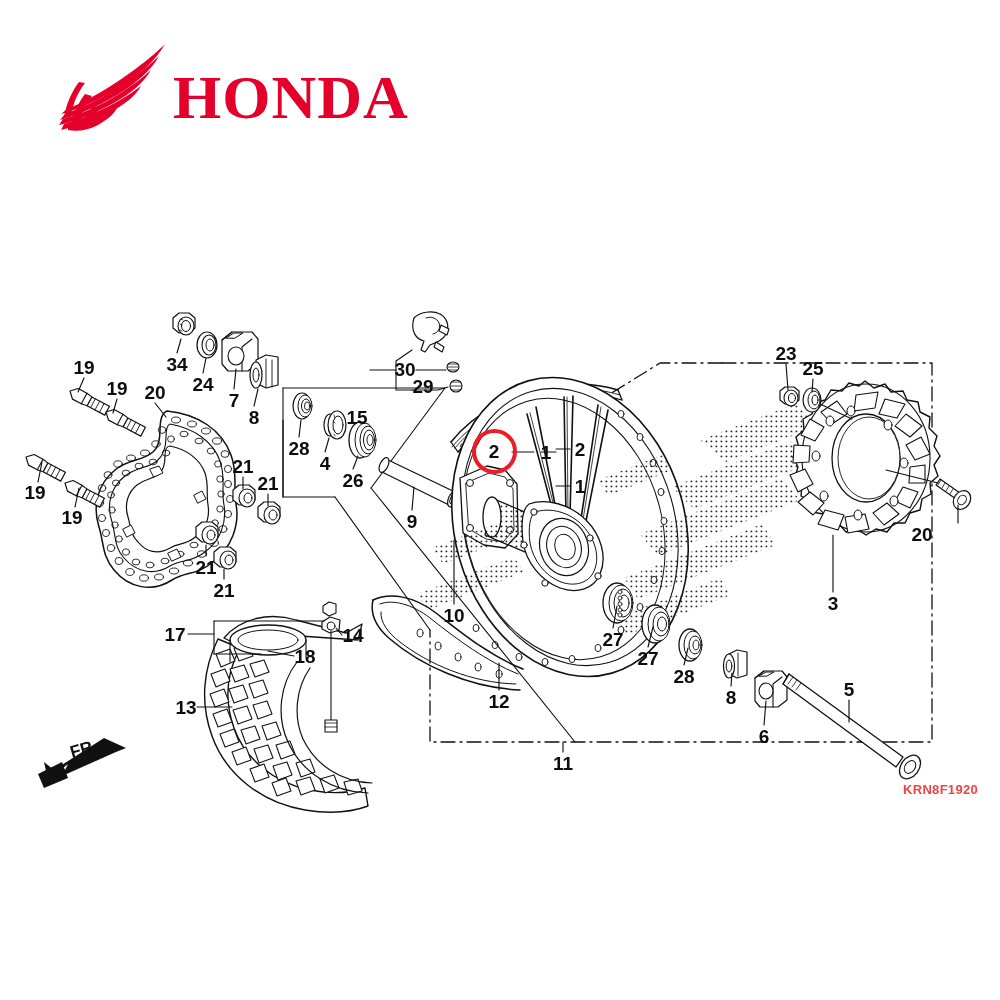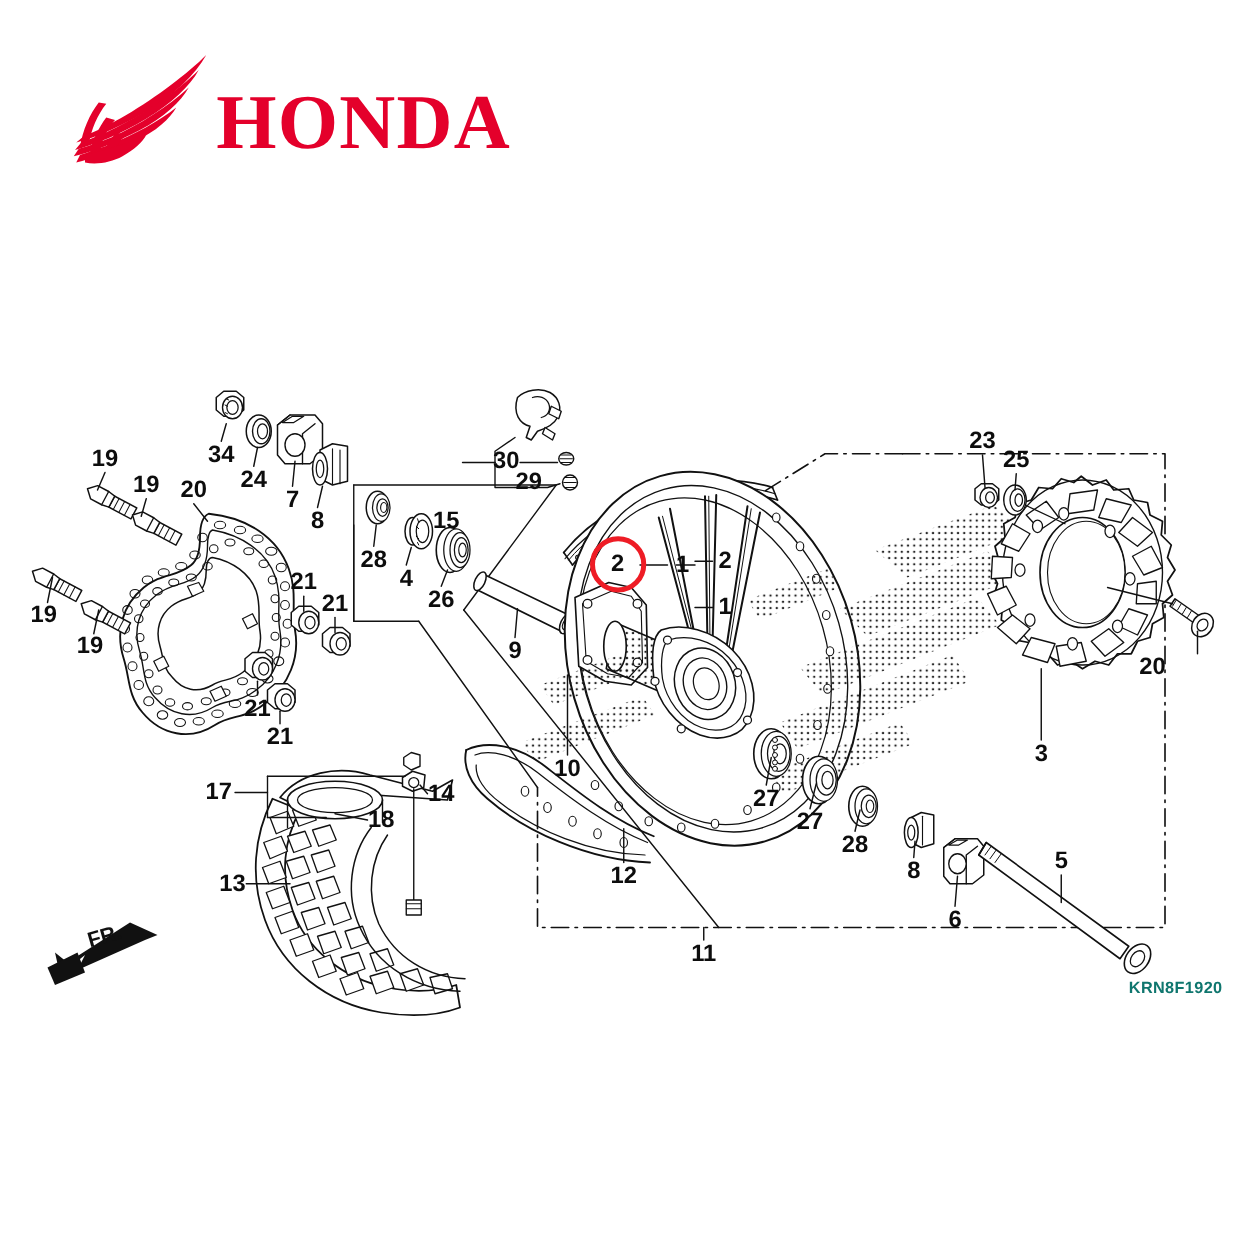--- a/index.html
+++ b/index.html
@@ -81,21 +81,21 @@
     height: 52px;
   }
   
   #diagram-code {
     position: absolute;
     right: 22px;
     top: 782px;
     font-family: "Liberation Sans", sans-serif;
     font-size: 13px;
     font-weight: 700;
-    color: #0f766e;
+    color: #ef4444;
     letter-spacing: 0.3px;
   }
 </style>
 </head>
 <body>
 
 <div id="page">
 
   <div id="logo-area">
     <svg id="logo-wing" viewBox="0 0 115 95">

